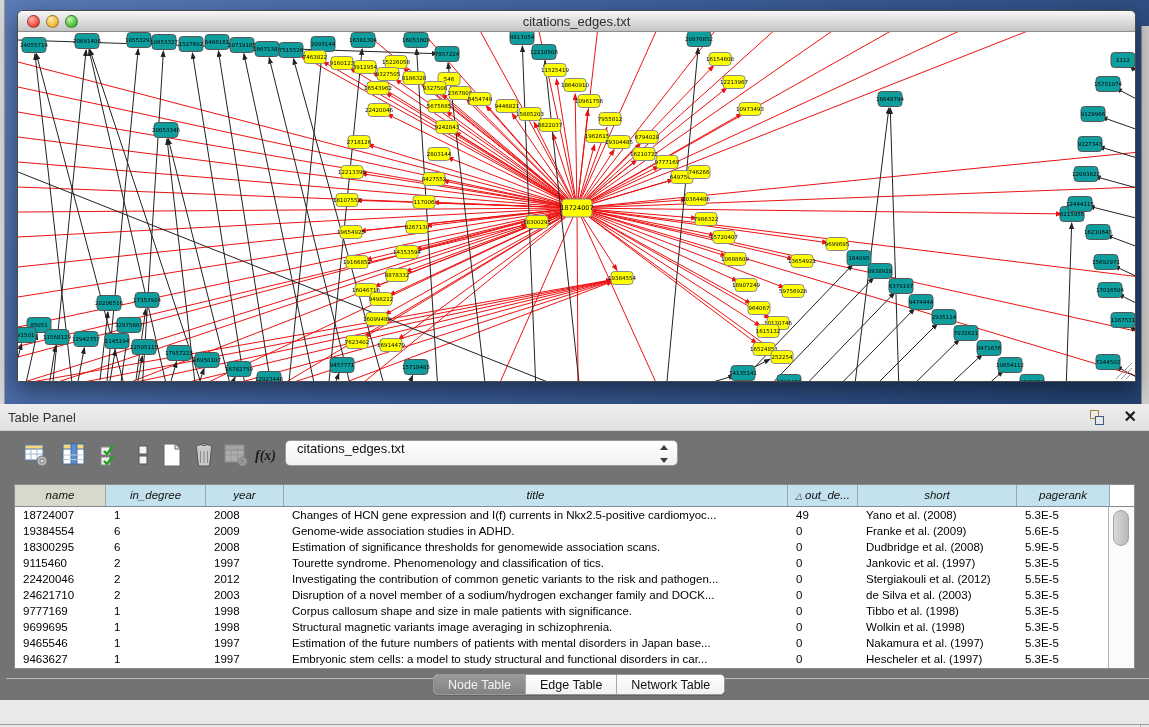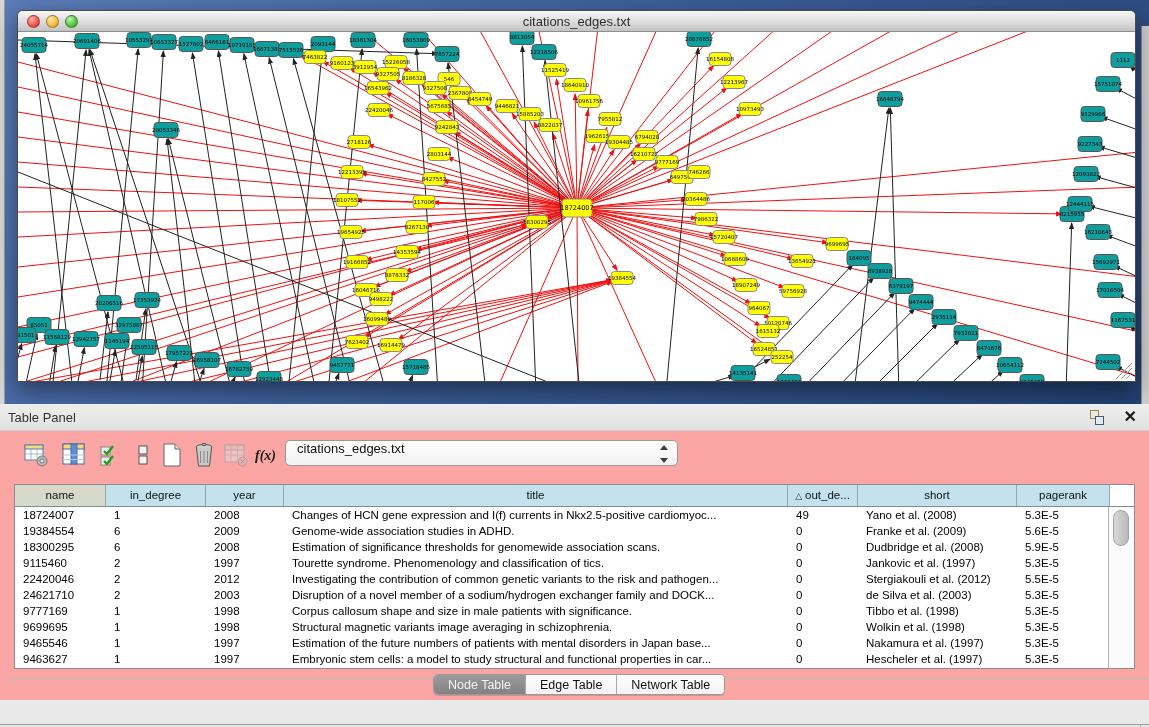--- a/index.html
+++ b/index.html
@@ -24,21 +24,21 @@
   .light.red { background:radial-gradient(circle at 35% 30%, #ffb3a8, #f2544a 60%, #c8271f); }
   .light.yellow { background:radial-gradient(circle at 35% 30%, #ffe9a8, #f4bb40 60%, #d1920f); }
   .light.green { background:radial-gradient(circle at 35% 30%, #c0f4b4, #53c440 60%, #2a9a1e); }
   .wtitle { position:absolute; left:0; right:0; top:3px; text-align:center;
     font-size:13px; color:#2d2d2d; }
   .net-canvas { position:relative; width:1117px; height:349px; background:#fff; overflow:hidden; }
   .net-canvas svg { position:absolute; left:0; top:0; }
 
   
   .table-panel { position:absolute; left:0; top:404px; width:1149px; height:296px;
-    background:#fca5a5; }
+    background:#737373; }
   .tp-header { height:27px; background:linear-gradient(#eeeeee,#e2e2e2);
     border-bottom:1px solid #cdcdcd; position:relative; }
   .tp-title { position:absolute; left:8px; top:6px; font-size:13px; color:#333; }
   .tp-float { position:absolute; right:44px; top:6px; width:16px; height:16px; cursor:pointer; }
   .tp-float .sq1 { position:absolute; left:1px; top:0; width:9px; height:9px;
     border:1.5px solid #a5813a; background:transparent; }
   .tp-float .sq2 { position:absolute; left:6px; top:6px; width:9px; height:9px;
     border:1.5px solid #3d5a80; background:#e9e9e9; }
   .tp-close { position:absolute; right:12px; top:3px; font-size:16px; font-weight:bold;
     color:#1c1c1c; cursor:pointer; line-height:20px; }
@@ -56,21 +56,21 @@
     display:flex; flex-direction:column; justify-content:space-between; }
   .combo .stepper i { width:0; height:0; border-left:4px solid transparent;
     border-right:4px solid transparent; display:block; }
   .combo .stepper .up { border-bottom:5px solid #3c3c3c; }
   .combo .stepper .dn { border-top:5px solid #3c3c3c; }
 
   .tablewrap { position:absolute; left:14px; top:80px; width:1121px; height:185px;
     border:1px solid #8d8d8d; background:#fff; overflow:hidden; }
   .thead { display:flex; height:22px; border-bottom:1px solid #7f8e96; }
   .thead .hc { background:#c3e2ee; border-right:1px solid #93aab5; font-size:11.5px;
-    color:#111; text-align:center; line-height:21px; overflow:hidden; white-space:nowrap; cursor:pointer; }
+    color:#111; text-align:center; line-height:21px; overflow:hidden; white-space:nowrap; cursor:pointer;font-style:italic; }
   .thead .hc:first-child { background:#d7d9ca; }
   .sortglyph { font-size:9px; margin-right:3px; color:#1d3a46; }
   .trow { display:flex; height:16px; font-size:11.5px; color:#000; cursor:default; }
   .trow .c { overflow:hidden; white-space:nowrap; padding-left:8px; line-height:16px; }
   .col0{width:91px;} .col1{width:100px;} .col2{width:78px;} .col3{width:504px;}
   .col4{width:70px;} .col5{width:159px;} .col6{width:93px;}
   .vscroll { position:absolute; right:0; top:22px; bottom:0; width:26px;
     background:#fbfbfb; border-left:1px solid #b5b5b5; }
   .vthumb { position:absolute; left:4px; top:3px; width:16px; height:36px; border-radius:8px;
     background:linear-gradient(90deg,#d9d9d9,#b9b9b9); border:1px solid #a3a3a3; cursor:pointer; }
@@ -946,21 +946,21 @@
           <div class="c col2">1997</div>
           <div class="c col3">Estimation of the future numbers of patients with mental disorders in Japan base...</div>
           <div class="c col4">0</div>
           <div class="c col5">Nakamura et al. (1997)</div>
           <div class="c col6">5.3E-5</div>
         </div>
         <div class="trow">
           <div class="c col0">9463627</div>
           <div class="c col1">1</div>
           <div class="c col2">1997</div>
-          <div class="c col3">Embryonic stem cells: a model to study structural and functional properties in car...</div>
+          <div class="c col3">Embryonic stem cells: a model to study structural and functional disorders in car...</div>
           <div class="c col4">0</div>
           <div class="c col5">Hescheler et al. (1997)</div>
           <div class="c col6">5.3E-5</div>
         </div>
       </div>
     <div class="vscroll">
       <div class="vthumb"></div>
     </div>
   </div>
 

